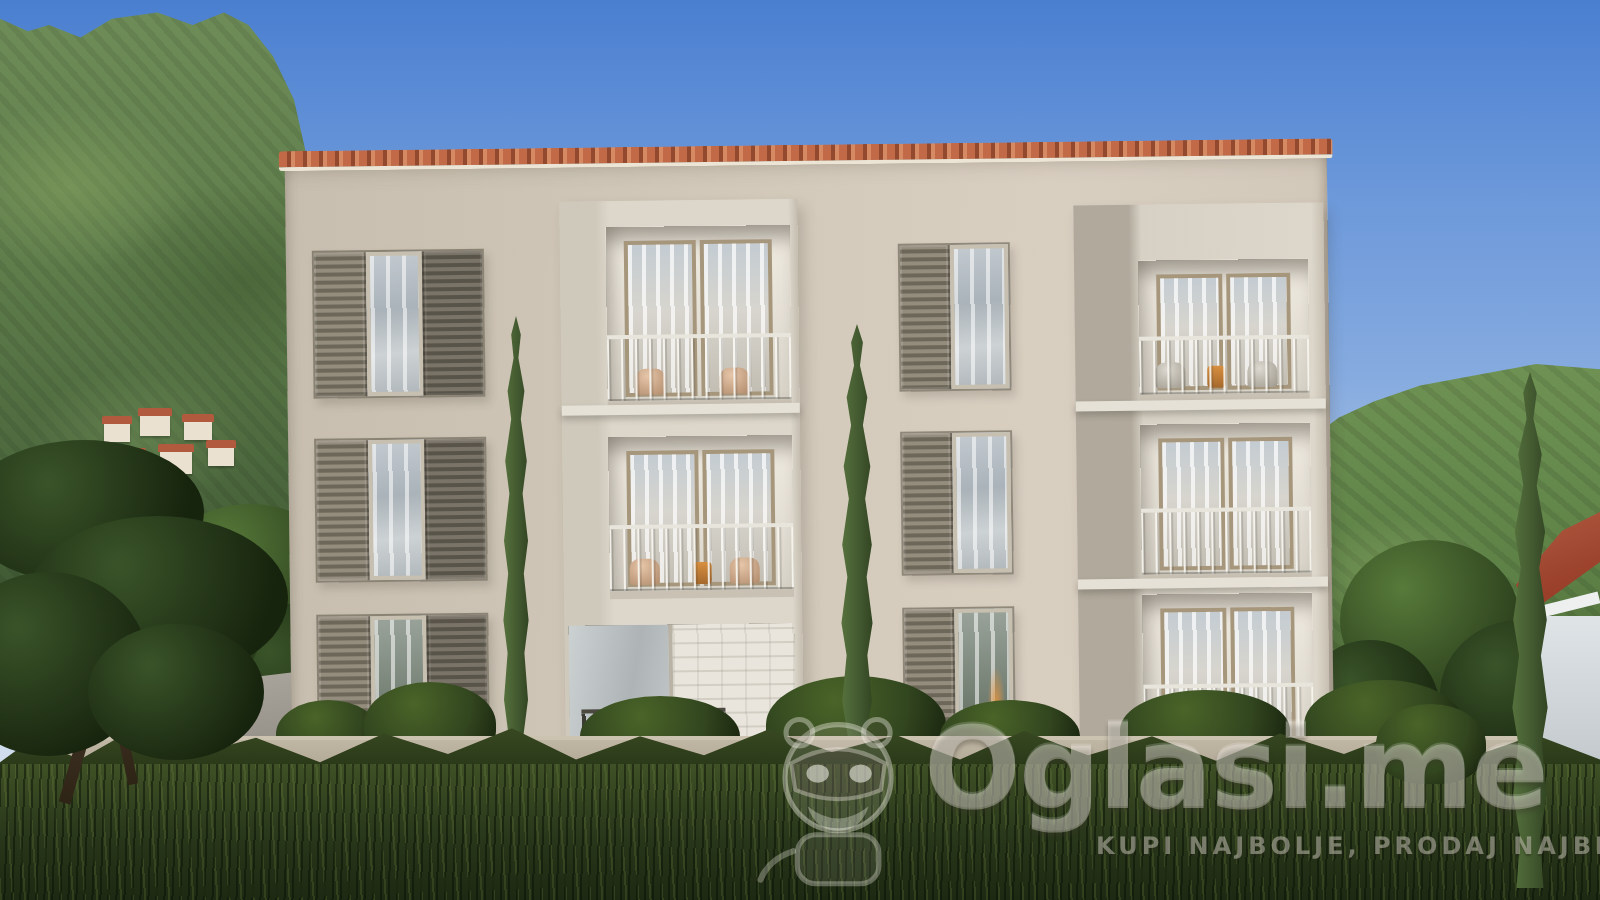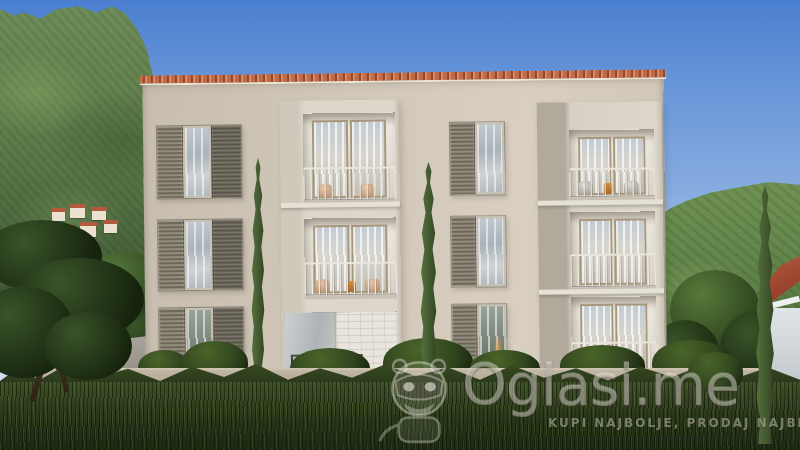--- a/index.html
+++ b/index.html
@@ -142,21 +142,21 @@
         linear-gradient(180deg,var(--grass) 0%,#28361a 55%,var(--grass_dark) 100%);}
   .grass-top{left:0;top:360px;width:800px;height:34px;z-index:7;
        clip-path:polygon(0 62%,2% 28%,5% 58%,8% 18%,12% 52%,16% 26%,20% 62%,24% 20%,
          28% 50%,32% 12%,36% 58%,40% 24%,44% 52%,48% 14%,52% 47%,56% 22%,60% 58%,
          64% 16%,68% 52%,72% 24%,76% 60%,80% 20%,84% 50%,88% 14%,92% 54%,96% 22%,
          100% 58%,100% 100%,0 100%);
        background:linear-gradient(180deg,#3b4c23,#223014);}
 
   
   .wm{inset:0;z-index:12;pointer-events:none;}
-  .wm-brand{position:absolute;left:462px;top:352px;font-size:57px;font-weight:normal;
+  .wm-brand{position:absolute;left:462px;top:352px;font-size:57px;font-weight:bold;
        letter-spacing:-1px;color:rgba(242,238,229,.34);
        text-shadow:0 2px 2px rgba(55,52,40,.35),0 -1px 0 rgba(255,255,255,.18);}
   .wm-slogan{position:absolute;left:548px;top:416px;font-size:12px;font-weight:bold;
        letter-spacing:2px;color:rgba(238,233,222,.42);
        text-shadow:0 1px 1px rgba(40,40,28,.4);white-space:nowrap;}
   .wm-mascot{position:absolute;left:366px;top:350px;width:102px;height:94px;}
 </style>
 </head>
 <body>
 

